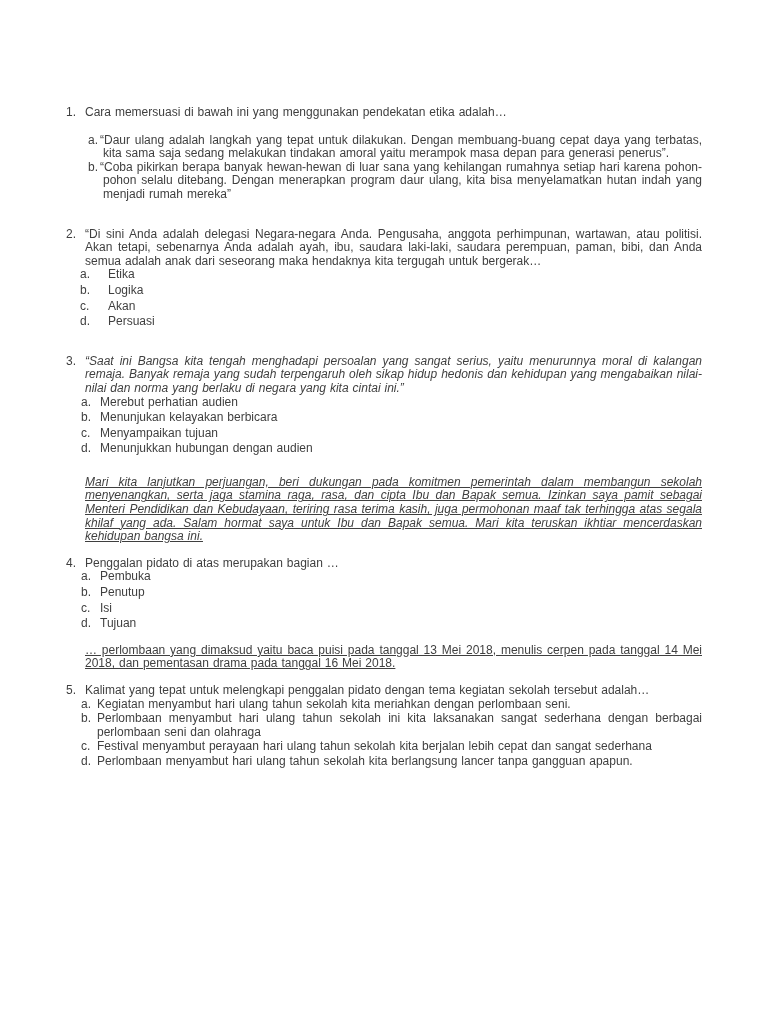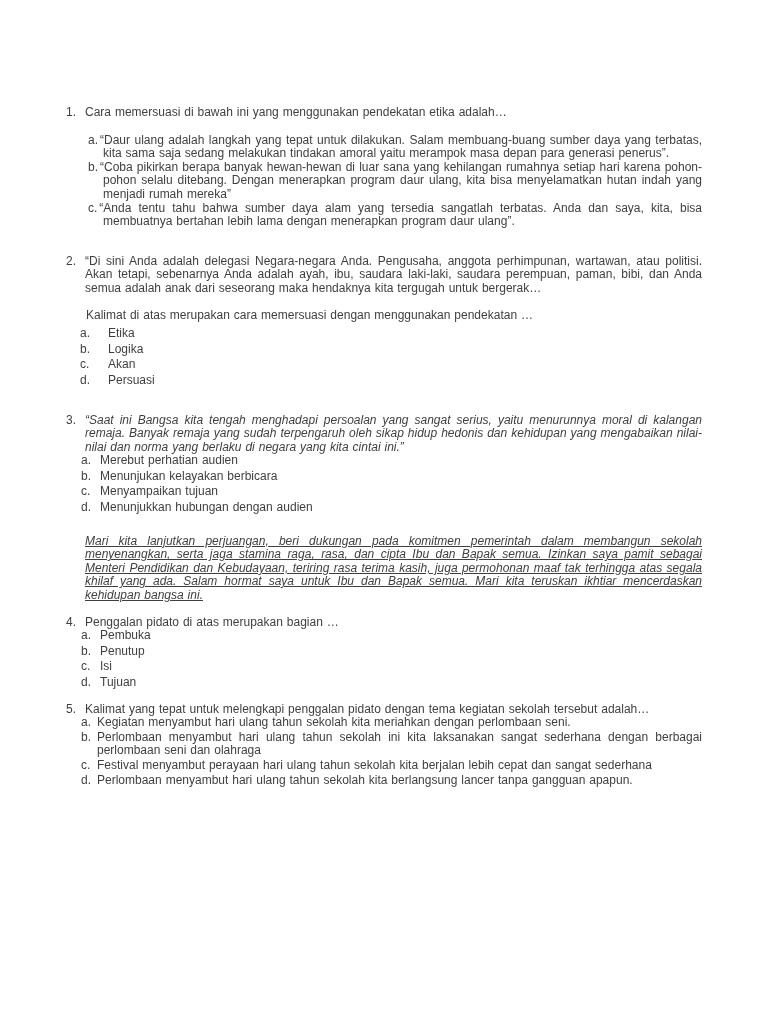--- a/index.html
+++ b/index.html
@@ -50,32 +50,30 @@
 <body>
 
 <div class="page">
 
   <section class="mb26">
     <div class="q-head">
       <span class="q-num">1.</span>
       <div class="q-text">Cara memersuasi di bawah ini yang menggunakan pendekatan etika adalah…</div>
     </div>
     <div class="opts-hang">
-      <div class="opt-hang"><span class="letter">a.</span><span>“Daur ulang adalah langkah yang tepat untuk dilakukan. Salam membuang-buang sumber daya yang terbatas, kita sama saja sedang melakukan tindakan amoral yaitu merampok masa depan para generasi penerus”.</span></div>
+      <div class="opt-hang"><span class="letter">a.</span><span>“Daur ulang adalah langkah yang tepat untuk dilakukan. Dengan membuang-buang cepat daya yang terbatas, kita sama saja sedang melakukan tindakan amoral yaitu merampok masa depan para generasi penerus”.</span></div>
       <div class="opt-hang"><span class="letter">b.</span><span>“Coba pikirkan berapa banyak hewan-hewan di luar sana yang kehilangan rumahnya setiap hari karena pohon-pohon selalu ditebang. Dengan menerapkan program daur ulang, kita bisa menyelamatkan hutan indah yang menjadi rumah mereka”</span></div>
-      <div class="opt-hang"><span class="letter">c.</span><span>“Anda tentu tahu bahwa sumber daya alam yang tersedia sangatlah terbatas. Anda dan saya, kita, bisa membuatnya bertahan lebih lama dengan menerapkan program daur ulang”.</span></div>
     </div>
   </section>
 
   <section class="mb26">
     <div class="q-head">
       <span class="q-num">2.</span>
       <div class="q-text">“Di sini Anda adalah delegasi Negara-negara Anda. Pengusaha, anggota perhimpunan, wartawan, atau politisi. Akan tetapi, sebenarnya Anda adalah ayah, ibu, saudara laki-laki, saudara perempuan, paman, bibi, dan Anda semua adalah anak dari seseorang maka hendaknya kita tergugah untuk bergerak…</div>
     </div>
-    <div class="stem">Kalimat di atas merupakan cara memersuasi dengan menggunakan pendekatan …</div>
     <div class="opts-wide">
       <div class="opt-row">
           <span class="letter">a.</span>
           <div class="otext">Etika</div>
         </div>
       <div class="opt-row">
           <span class="letter">b.</span>
           <div class="otext">Logika</div>
         </div>
       <div class="opt-row">
@@ -134,20 +132,21 @@
           <span class="letter">c.</span>
           <div class="otext">Isi</div>
         </div>
       <div class="opt-row">
           <span class="letter">d.</span>
           <div class="otext">Tujuan</div>
         </div>
     </div>
   </section>
 
+  <div class="passage mb13">… perlombaan yang dimaksud yaitu baca puisi pada tanggal 13 Mei 2018, menulis cerpen pada tanggal 14 Mei 2018, dan pementasan drama pada tanggal 16 Mei 2018.</div>
 
   <section>
     <div class="q-head">
       <span class="q-num">5.</span>
       <div class="q-text">Kalimat yang tepat untuk melengkapi penggalan pidato dengan tema kegiatan sekolah tersebut adalah…</div>
     </div>
     <div class="opts-narrow">
       <div class="opt-row">
           <span class="letter">a.</span>
           <div class="otext">Kegiatan menyambut hari ulang tahun sekolah kita meriahkan dengan perlombaan seni.</div>

